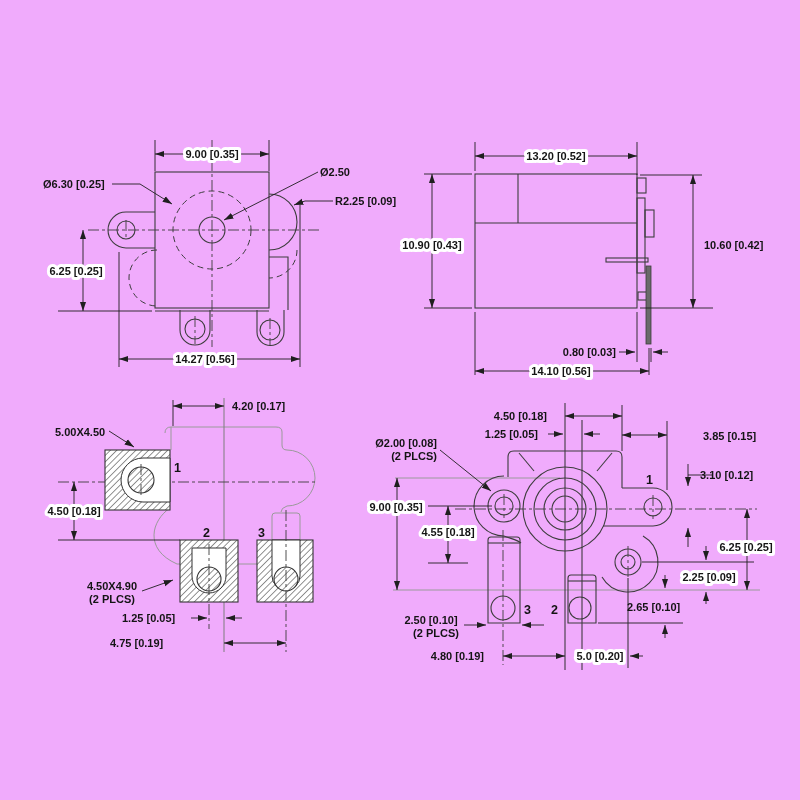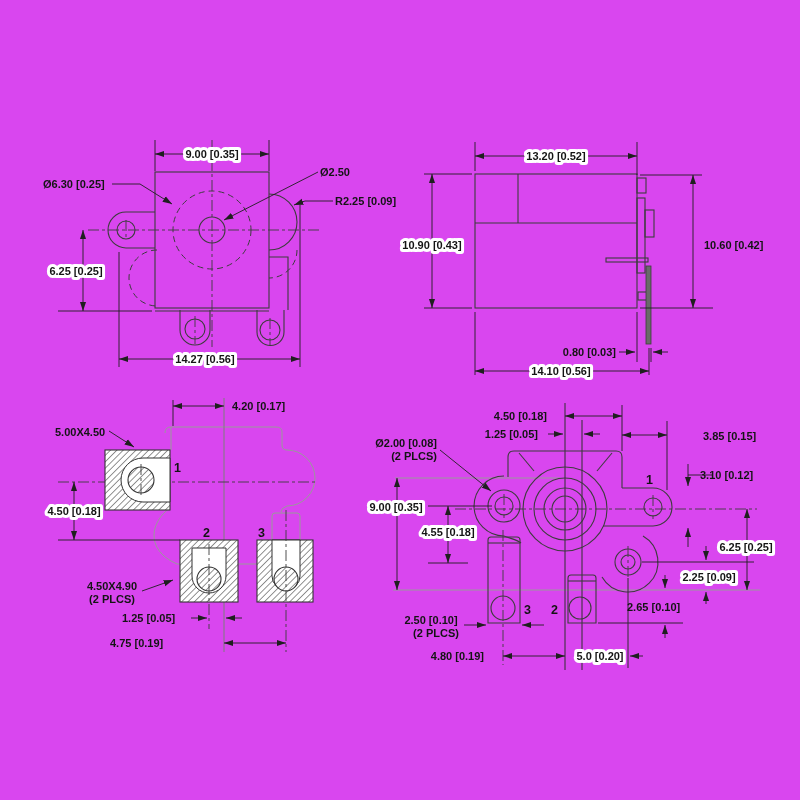--- a/index.html
+++ b/index.html
@@ -1,16 +1,16 @@
 <!DOCTYPE html>
 <html><head>
 <meta charset="utf-8">
 <style>
   html,body{margin:0;padding:0;background:#ffffff;}
-  #stage{width:800px;height:800px;position:relative;background:#d946ef;}
+  #stage{width:800px;height:800px;position:relative;background:#f0abfc;}
   svg{display:block;}
   text{font-family:"Liberation Sans",sans-serif;font-size:11px;font-weight:bold;fill:#141414;}
   text.lbl{font-size:12.5px;}
   text.halo{paint-order:stroke fill;stroke:#ffffff;stroke-width:6px;stroke-linejoin:round;}
   .ln{stroke:#3d3d3d;stroke-width:1.1;fill:none;}
   .lt{stroke:#9a9a9a;stroke-width:1;fill:none;}
   .cl{stroke:#3d3d3d;stroke-width:0.9;fill:none;stroke-dasharray:11 3 3 3;}
   .hid{stroke:#3d3d3d;stroke-width:1;fill:none;stroke-dasharray:6 4;}
   .dim{stroke:#1f1f1f;stroke-width:0.9;fill:none;}
   .pad{fill:url(#hatch);stroke:#333;stroke-width:1.1;}

